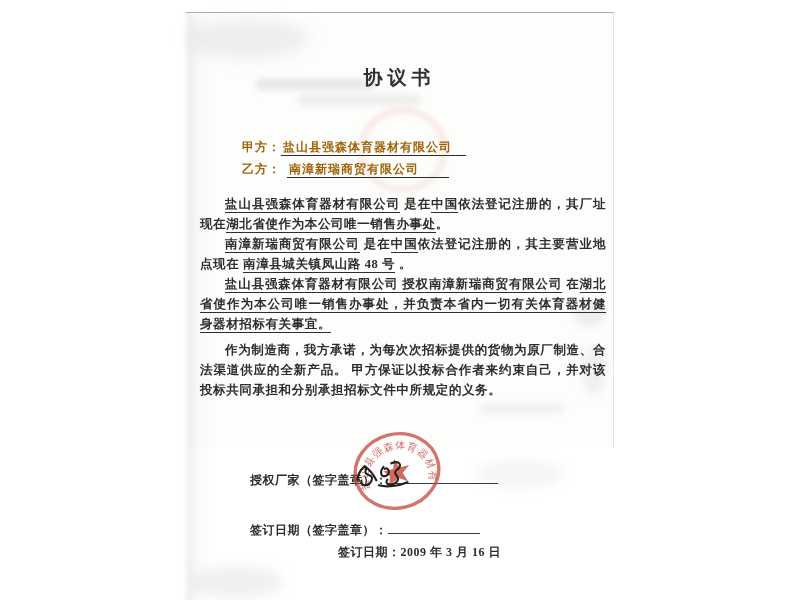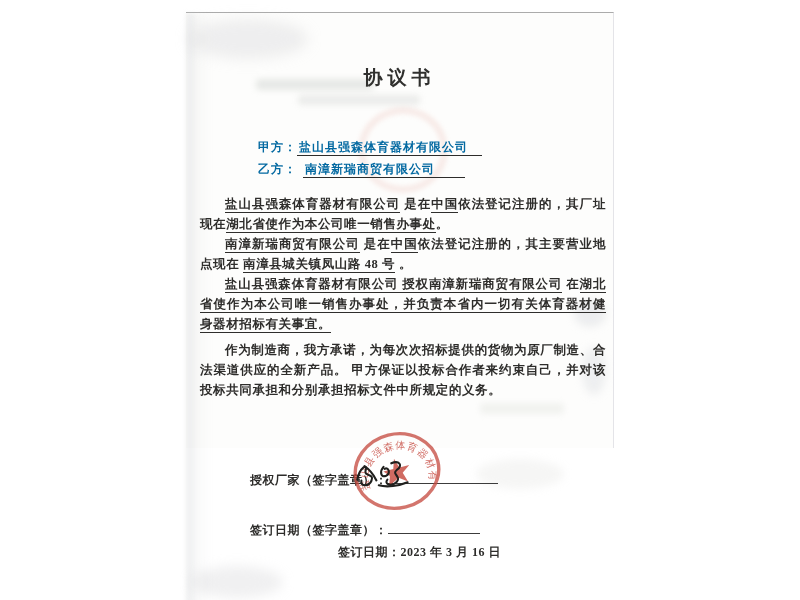--- a/index.html
+++ b/index.html
@@ -23,21 +23,21 @@
     border:7px solid rgba(226,148,138,.16); filter:blur(2px); }
   .s4 { left:388px; top:286px; width:32px; height:28px; background:rgba(198,202,208,.30); filter:blur(4px); }
   .s5 { left:396px; top:334px; width:24px; height:48px; background:rgba(198,202,208,.26); filter:blur(4px); }
   .s6 { left:294px; top:390px; width:84px; height:11px; background:rgba(204,208,202,.24); filter:blur(3px); border-radius:4px; }
   .s7 { left:290px; top:446px; width:88px; height:30px; background:rgba(208,211,206,.20); filter:blur(4px); }
   .s8 { left:5px; top:553px; width:92px; height:32px; background:rgba(204,206,210,.30); filter:blur(6px); }
 
   
   .doc-title { position:absolute; left:0; top:52px; width:100%; text-align:center;
     font-size:19px; font-weight:700; letter-spacing:5px; color:#30302e; }
-  .party { position:absolute; left:72px; font-size:12px; font-weight:700; color:#0369a1; letter-spacing:1px; }
+  .party { position:absolute; left:56px; font-size:12px; font-weight:700; color:#a16207; letter-spacing:1px; }
   .party-a { top:126px; } .party-b { top:148px; }
   .party .val { border-bottom:1.3px solid #2d2c2a; padding:0 14px 1px 2px; }
   .party-b .val { margin-left:6px; padding-right:30px; }
 
   .body-text { position:absolute; left:14px; top:181px; width:406px;
     font-size:12.5px; font-weight:600; color:#2e2d2b; line-height:20px;
     letter-spacing:.6px; text-align:justify; }
   .para { text-indent:2em; }
   .p4 { margin-top:6px; } .p5 { margin-top:26px; }
   .seg-u { border-bottom:1px solid #2f2e2c; padding-bottom:1px; }
@@ -91,21 +91,21 @@
     </div>
 
     <div class="sig-row sig-factory">
       <span>授权厂家（签字盖章）：</span><span class="blank-line bl-1"></span>
     </div>
 
     <div class="sig-row sig-company">
       <span>签订日期（签字盖章）：</span><span class="blank-line bl-2"></span>
     </div>
 
-    <div class="date-row">签订日期：2023 年 3 月 16 日</div>
+    <div class="date-row">签订日期：2009 年 3 月 16 日</div>
 
     <svg class="stamp" viewBox="0 0 104 90">
       <ellipse cx="52" cy="45" rx="42" ry="37" fill="none" stroke="#c64a40" stroke-width="3.4" opacity="0.82"></ellipse>
       <path d="M52 31.5 L48.86 41.17 L38.69 41.17 L43.91 47.15 L40.77 56.83 L52 50.85 L60.23 56.83 L57.09 47.15 L65.31 41.17 L55.14 41.17 Z" transform="translate(0,1) scale(1)" fill="#c64a40" opacity="0.88"></path>
       <defs>
         <path id="seal-arc" d="M 22 58 A 31 28 0 1 1 82 58" fill="none"></path>
       </defs>
       <text font-size="10" fill="#c64a40" opacity="0.88" letter-spacing="1" font-family="Liberation Serif, DejaVu Serif, serif">
         <textPath href="#seal-arc" startOffset="2">盐山县强森体育器材有限公司</textPath>
       </text>

